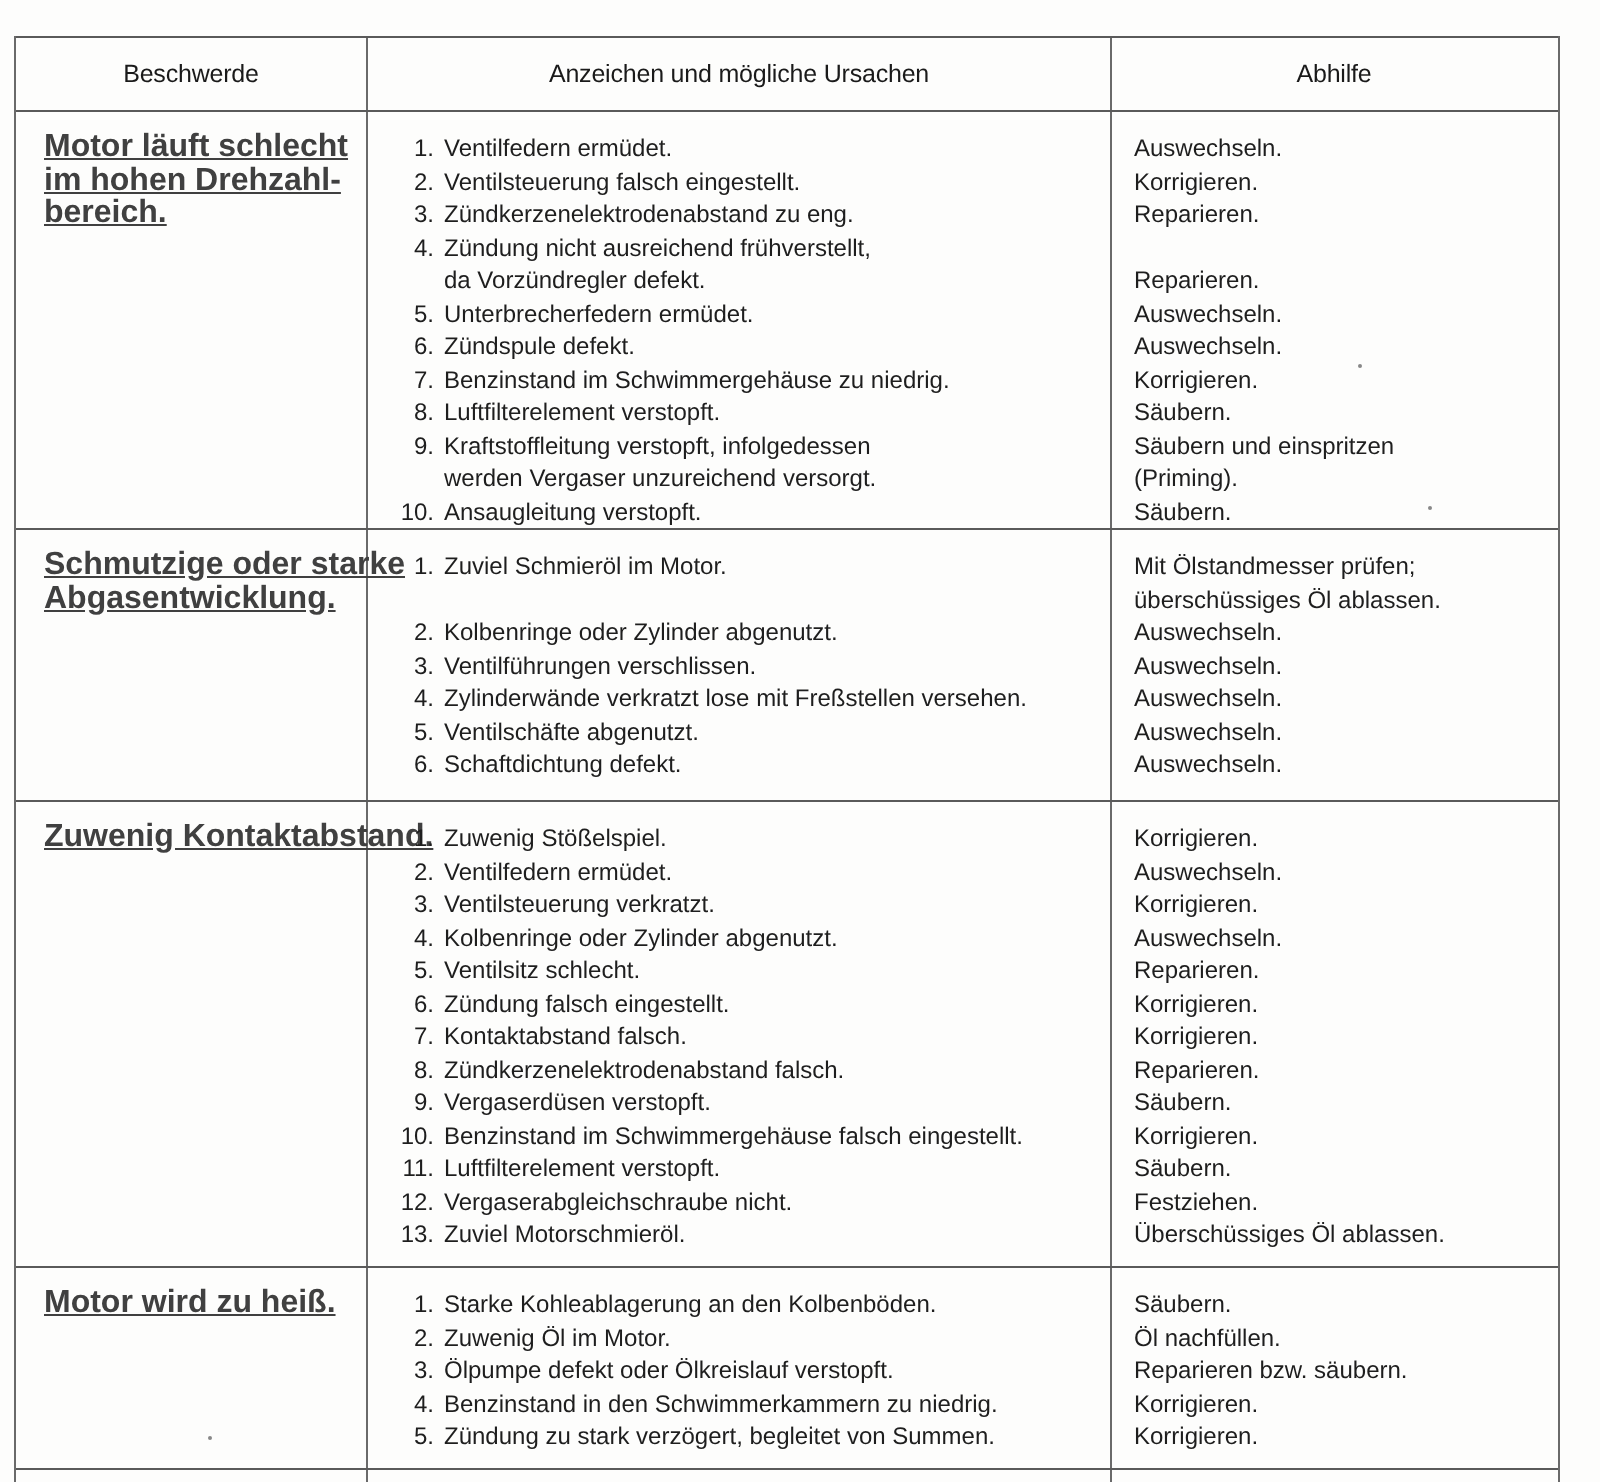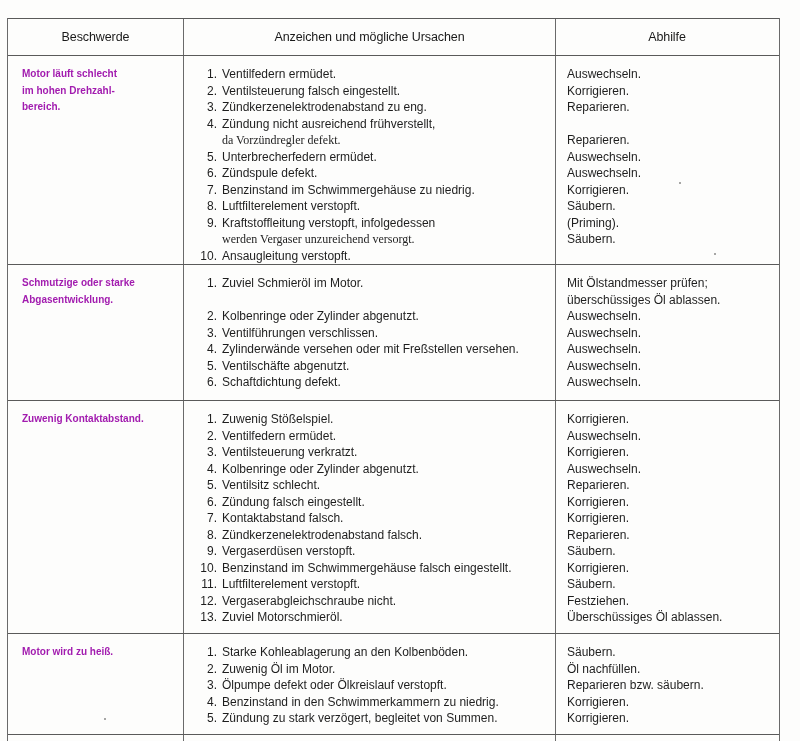--- a/index.html
+++ b/index.html
@@ -54,23 +54,24 @@
     position: absolute;
     left: 0;
     width: 771px;
   }
   .complaint {
     position: absolute;
     left: 14px;
     top: 10px;
     width: 160px;
     font-weight: bold;
-    font-size: 10px;
+    font-size: 16px;
     line-height: 16.5px;
-    color: #a21caf;
+    color: #404040;
+    text-decoration: underline;
   }
   .causes {
     position: absolute;
     left: 176px;
     top: 10px;
     width: 372px;
     font-size: 12px;
     line-height: 16.5px;
     margin-left: 11px;
   }
@@ -88,21 +89,20 @@
     text-align: right;
     padding-right: 5px;
     flex: 0 0 auto;
   }
   .line {
     white-space: nowrap;
     height: 16.5px;
   }
   .cont {
     padding-left: 27px;
-    font-family: Liberation Serif, serif;
   }
   .rem {
     white-space: nowrap;
     height: 16.5px;
   }
   .speck {
     position: absolute;
     width: 2px;
     height: 2px;
     background: #888;
@@ -151,35 +151,36 @@
       <div class="remedies">
         <div class="rem">Auswechseln.</div>
         <div class="rem">Korrigieren.</div>
         <div class="rem">Reparieren.</div>
         <div class="rem"></div>
         <div class="rem">Reparieren.</div>
         <div class="rem">Auswechseln.</div>
         <div class="rem">Auswechseln.</div>
         <div class="rem">Korrigieren.</div>
         <div class="rem">Säubern.</div>
+        <div class="rem">Säubern und einspritzen</div>
         <div class="rem">(Priming).</div>
         <div class="rem">Säubern.</div>
       </div>
     </div>
   <div class="section" style="top:247px; height:135px;">
       <div class="complaint">
         <div class="line">Schmutzige oder starke</div>
         <div class="line">Abgasentwicklung.</div>
       </div>
       <div class="causes">
         <div class="line"><span class="num">1.</span><span>Zuviel Schmieröl im Motor.</span></div>
         <div class="line cont"><span></span></div>
         <div class="line"><span class="num">2.</span><span>Kolbenringe oder Zylinder abgenutzt.</span></div>
         <div class="line"><span class="num">3.</span><span>Ventilführungen verschlissen.</span></div>
-        <div class="line"><span class="num">4.</span><span>Zylinderwände versehen oder mit Freßstellen versehen.</span></div>
+        <div class="line"><span class="num">4.</span><span>Zylinderwände verkratzt lose mit Freßstellen versehen.</span></div>
         <div class="line"><span class="num">5.</span><span>Ventilschäfte abgenutzt.</span></div>
         <div class="line"><span class="num">6.</span><span>Schaftdichtung defekt.</span></div>
       </div>
       <div class="remedies">
         <div class="rem">Mit Ölstandmesser prüfen;</div>
         <div class="rem">überschüssiges Öl ablassen.</div>
         <div class="rem">Auswechseln.</div>
         <div class="rem">Auswechseln.</div>
         <div class="rem">Auswechseln.</div>
         <div class="rem">Auswechseln.</div>

